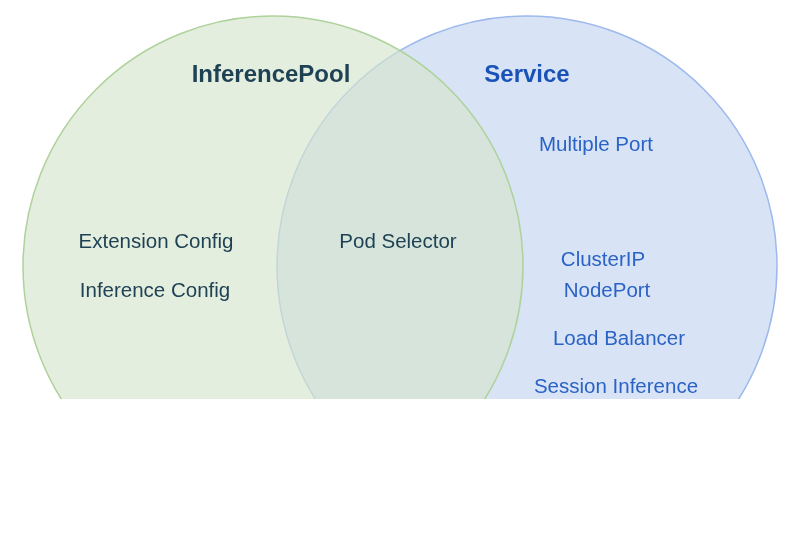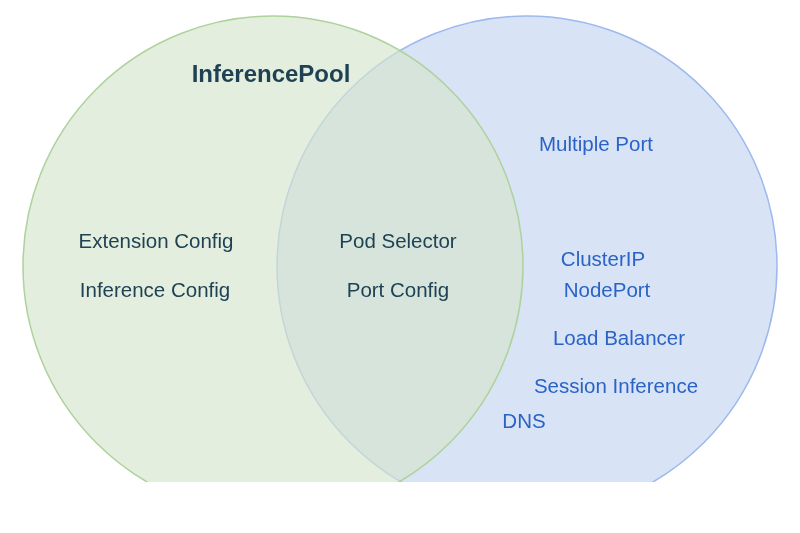--- a/index.html
+++ b/index.html
@@ -4,21 +4,21 @@
 <style>
   html, body {
     margin: 0;
     padding: 0;
     background: #ffffff;
     font-family: "Liberation Sans", sans-serif;
   }
   .stage {
     position: relative;
     width: 800px;
-    height: 482px;
+    height: 399px;
     background: var(--background, #ffffff);
     overflow: hidden;
   }
   svg.venn {
     position: absolute;
     left: 0;
     top: 0;
   }
   .circle-right {
     fill: var(--right_fill, #d8e3f6);
@@ -73,28 +73,28 @@
 
 <div class="stage">
 
   <svg class="venn" width="800" height="533" viewBox="0 0 800 533" aria-hidden="true">
     <circle class="circle-right" cx="527" cy="266" r="250"></circle>
     <circle class="circle-left" cx="273" cy="266" r="250"></circle>
   </svg>
 
   <div id="ttl-left" class="vtext vtitle c-teal">InferencePool</div>
 
+  <div id="ttl-right" class="vtext vtitle c-bluet">Service</div>
 
   <div id="lbl-ext" class="vtext c-teal">Extension Config</div>
 
   <div id="lbl-inf" class="vtext c-teal">Inference Config</div>
 
   <div id="lbl-pod" class="vtext c-teal">Pod Selector</div>
 
-  <div id="lbl-port" class="vtext c-teal">Port Config</div>
 
   <div id="lbl-mp" class="vtext c-blue">Multiple Port</div>
 
 
   <div id="lbl-ci" class="vtext c-blue">ClusterIP</div>
 
   <div id="lbl-lb" class="vtext c-blue">Load Balancer</div>
 
   <div id="lbl-np" class="vtext c-blue">NodePort</div>
 

